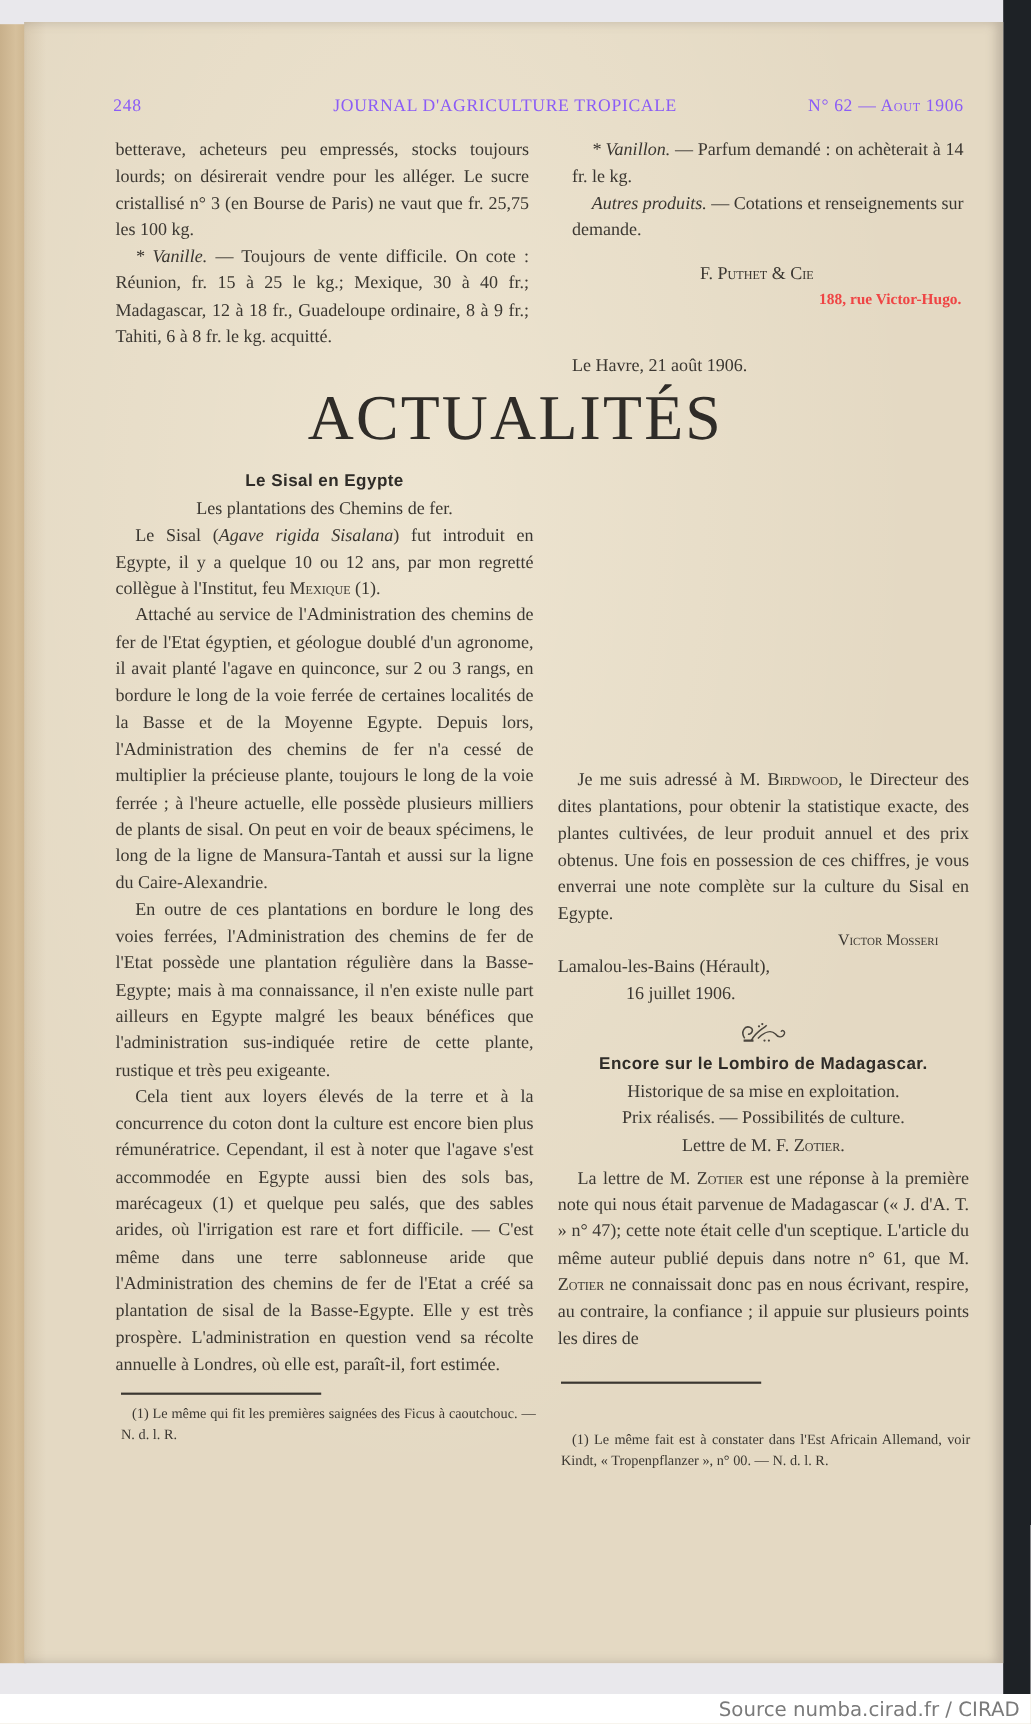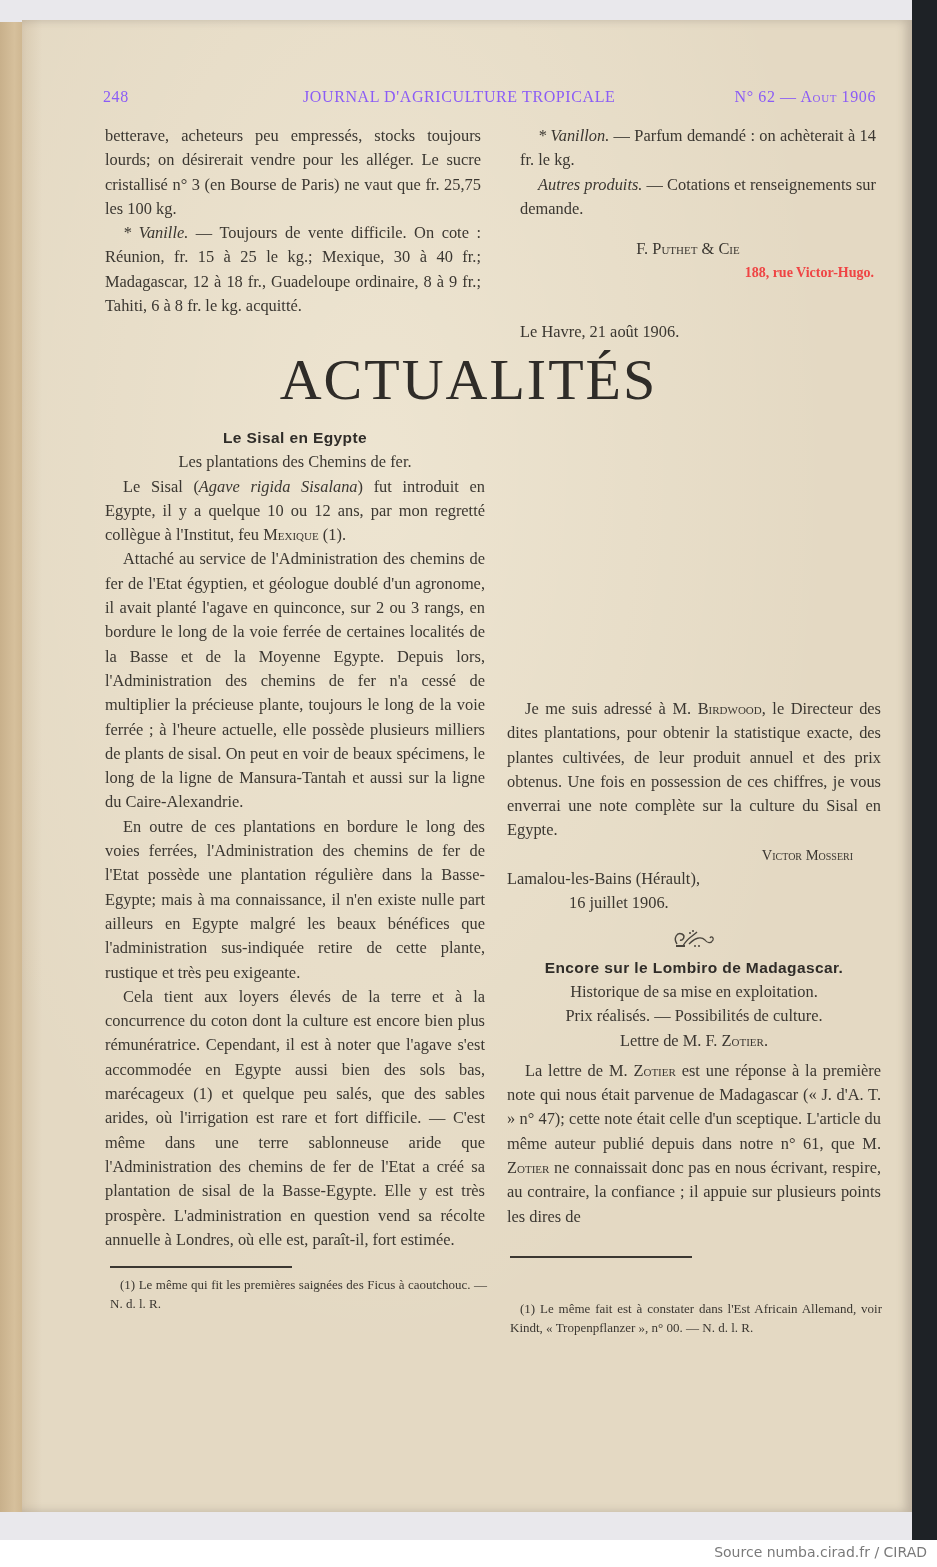--- a/index.html
+++ b/index.html
@@ -82,21 +82,21 @@
     position: absolute; font-family: "Liberation Serif", serif; font-size: 13px;
     line-height: 18.5px; color: #3b3731; text-align: justify;
   }
   .fn-left-rule { left: 110px; top: 1266px; }
   .fn-left { left: 110px; top: 1276px; width: 377px; text-indent: 10px; }
   .fn-right-rule { left: 510px; top: 1256px; }
   .fn-right { left: 510px; top: 1260px; width: 372px; text-indent: 10px; margin-top: 40px; }
 
   .source-credit {
     position: absolute; right: 10px; top: 1544px;
-    font-family: "DejaVu Sans", sans-serif; font-size: 14px; color: #7a7a7a;
+    font-family: "DejaVu Sans", sans-serif; font-size: 18px; color: #7a7a7a;
   }
 </style>
 </head>
 <body>
 
 <div class="scan-bg"></div>
 <div class="book-left"></div>
 <div class="book-right-cover"></div>
 
 <div class="page"></div>

